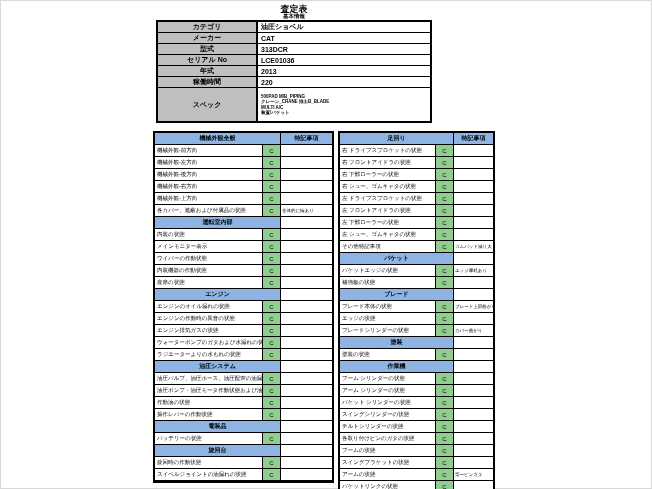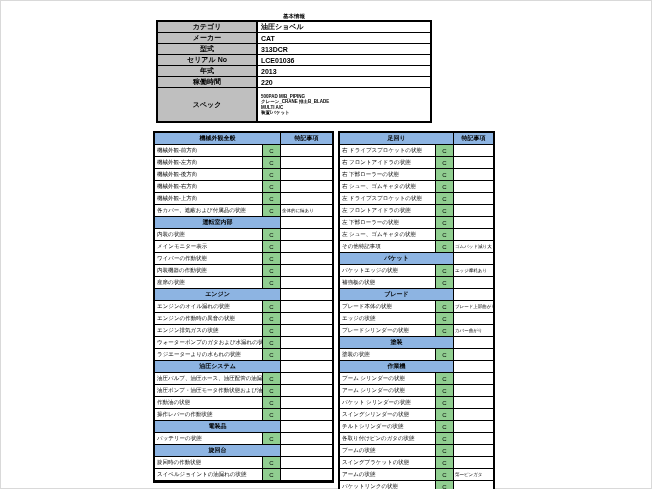--- a/index.html
+++ b/index.html
@@ -71,20 +71,21 @@
   #right-table .sec{width:114px;flex:0 0 114px;}
   .notehead{
     background:var(--blue,#8db4e2);font-weight:bold;font-size:6px;
     display:flex;align-items:center;justify-content:center;padding-left:0;
   }
 </style>
 </head>
 <body>
 
 <div class="sheet">
+  <div class="doc-title">査定表</div>
   <div class="doc-subtitle">基本情報</div>
 
   <div class="info-table" id="info-table">
       <div class="info-row">
         <div class="info-label">カテゴリ</div>
         <div class="info-value">油圧ショベル</div>
       </div>
       <div class="info-row">
         <div class="info-label">メーカー</div>
         <div class="info-value">CAT</div>

